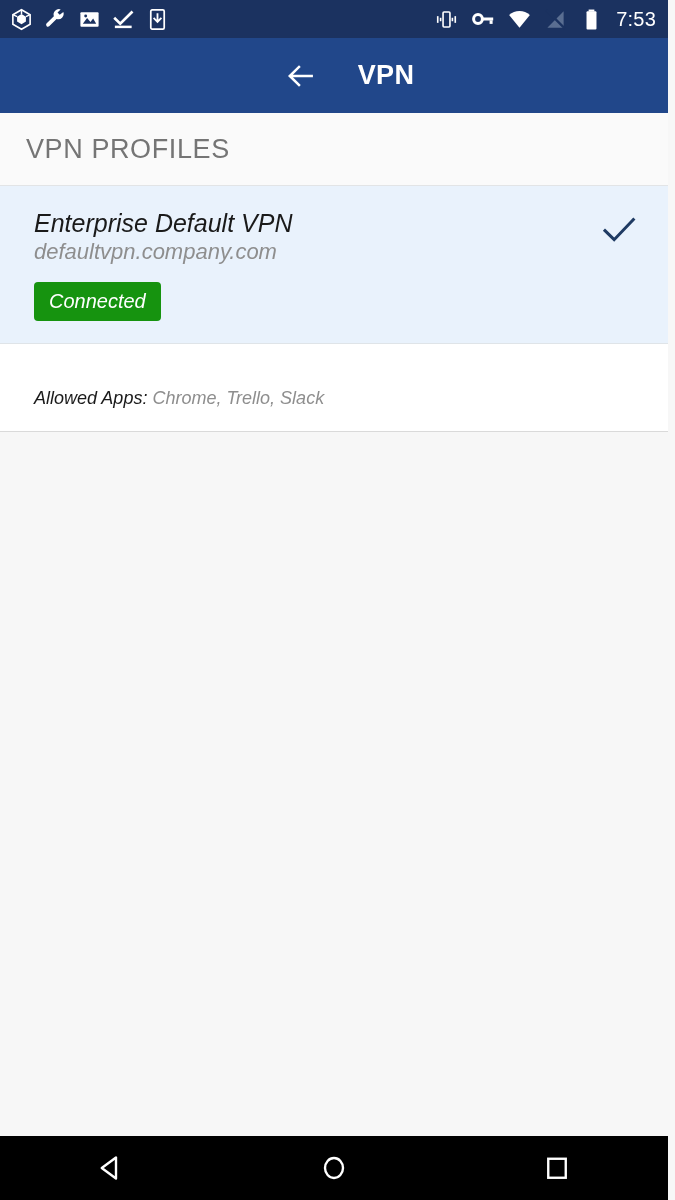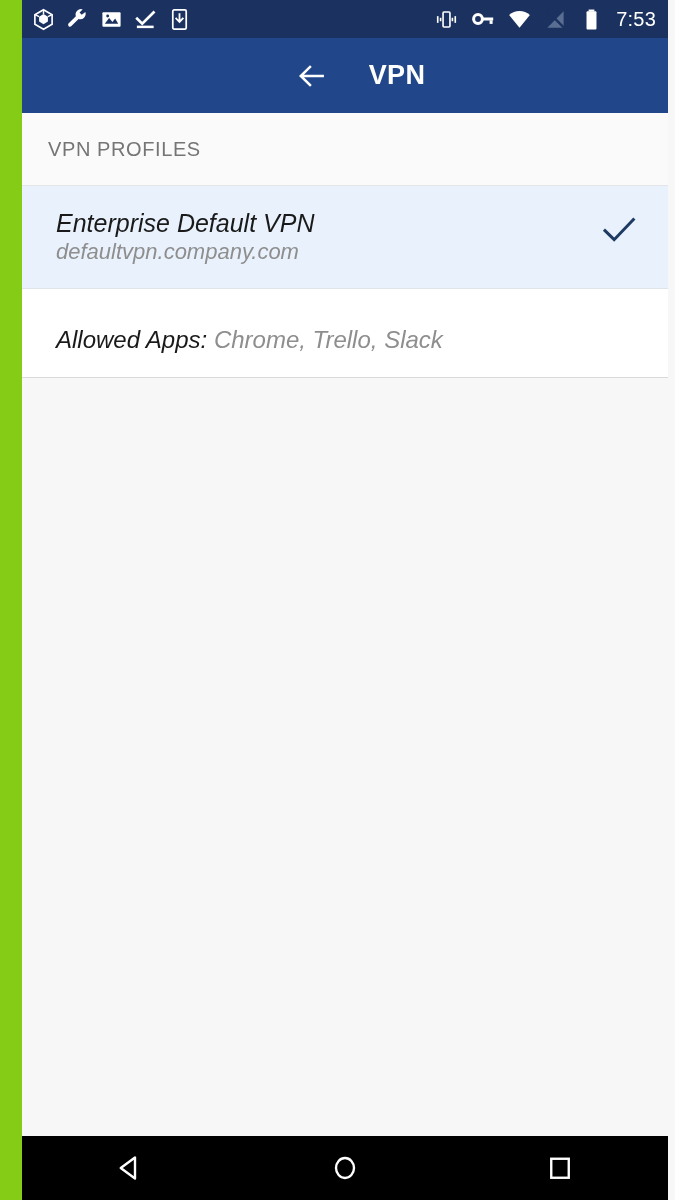--- a/index.html
+++ b/index.html
@@ -16,21 +16,20 @@
     -webkit-font-smoothing: antialiased;
   }
 
   .phone {
     position: relative;
     width: 668px;
     height: 1200px;
     display: flex;
     flex-direction: column;
     background: #84cc16;
-    padding-left: 22px;
   }
 
   
   .status-bar {
     height: 38px;
     background: #1b3260;
     display: flex;
     align-items: center;
     justify-content: space-between;
     padding: 0 12px 0 10px;
@@ -95,21 +94,21 @@
     background: #fafafa;
     height: 73px;
     display: flex;
     align-items: center;
     padding-left: 26px;
     border-bottom: 1px solid #e2e4e6;
     flex: 0 0 auto;
   }
   .section-header-label {
     color: #757575;
-    font-size: 20px;
+    font-size: 27px;
     letter-spacing: 0.6px;
   }
 
   .vpn-item {
     position: relative;
     padding: 22px 26px 22px 34px;
     border-bottom: 1px solid #dadada;
     flex: 0 0 auto;
     cursor: pointer;
     font-style: italic;
@@ -134,22 +133,22 @@
     color: #1a1a1a;
     line-height: 1.25;
   }
   .vpn-host {
     font-size: 22px;
     color: #8e8e8e;
     margin-top: 0;
     line-height: 1.2;
   }
   .vpn-apps {
-    font-size: 24px;
-    margin-top: 14px;
+    font-size: 18px;
+    margin-top: 21px;
     line-height: 1.25;
   }
   .vpn-apps-label { color: #1a1a1a; }
   .vpn-apps-value { color: #8e8e8e; }
 
   .check-wrap {
     flex: 0 0 auto;
     width: 46px;
     height: 40px;
     display: flex;
@@ -300,20 +299,21 @@
         <div class="vpn-texts">
           <div class="vpn-title">Enterprise Default VPN</div>
           <div class="vpn-host">defaultvpn.company.com</div>
         </div>
         <div class="check-wrap">
           <svg width="40" height="40" viewBox="0 0 24 24">
             <path d="M3.6 12.4 L9.1 17.8 L20.6 5.8" fill="none" stroke="#1f3b63" stroke-width="1.8" stroke-linecap="square"></path>
           </svg>
         </div>
       </div>
+      <span class="badge">Connected</span>
     </div>
 
     <div class="vpn-item plain">
       <div class="vpn-row">
         <div class="vpn-texts">
           <div class="vpn-apps">
             <span class="vpn-apps-label">Allowed Apps:</span>
             <span class="vpn-apps-value">Chrome, Trello, Slack</span>
           </div>
         </div>

